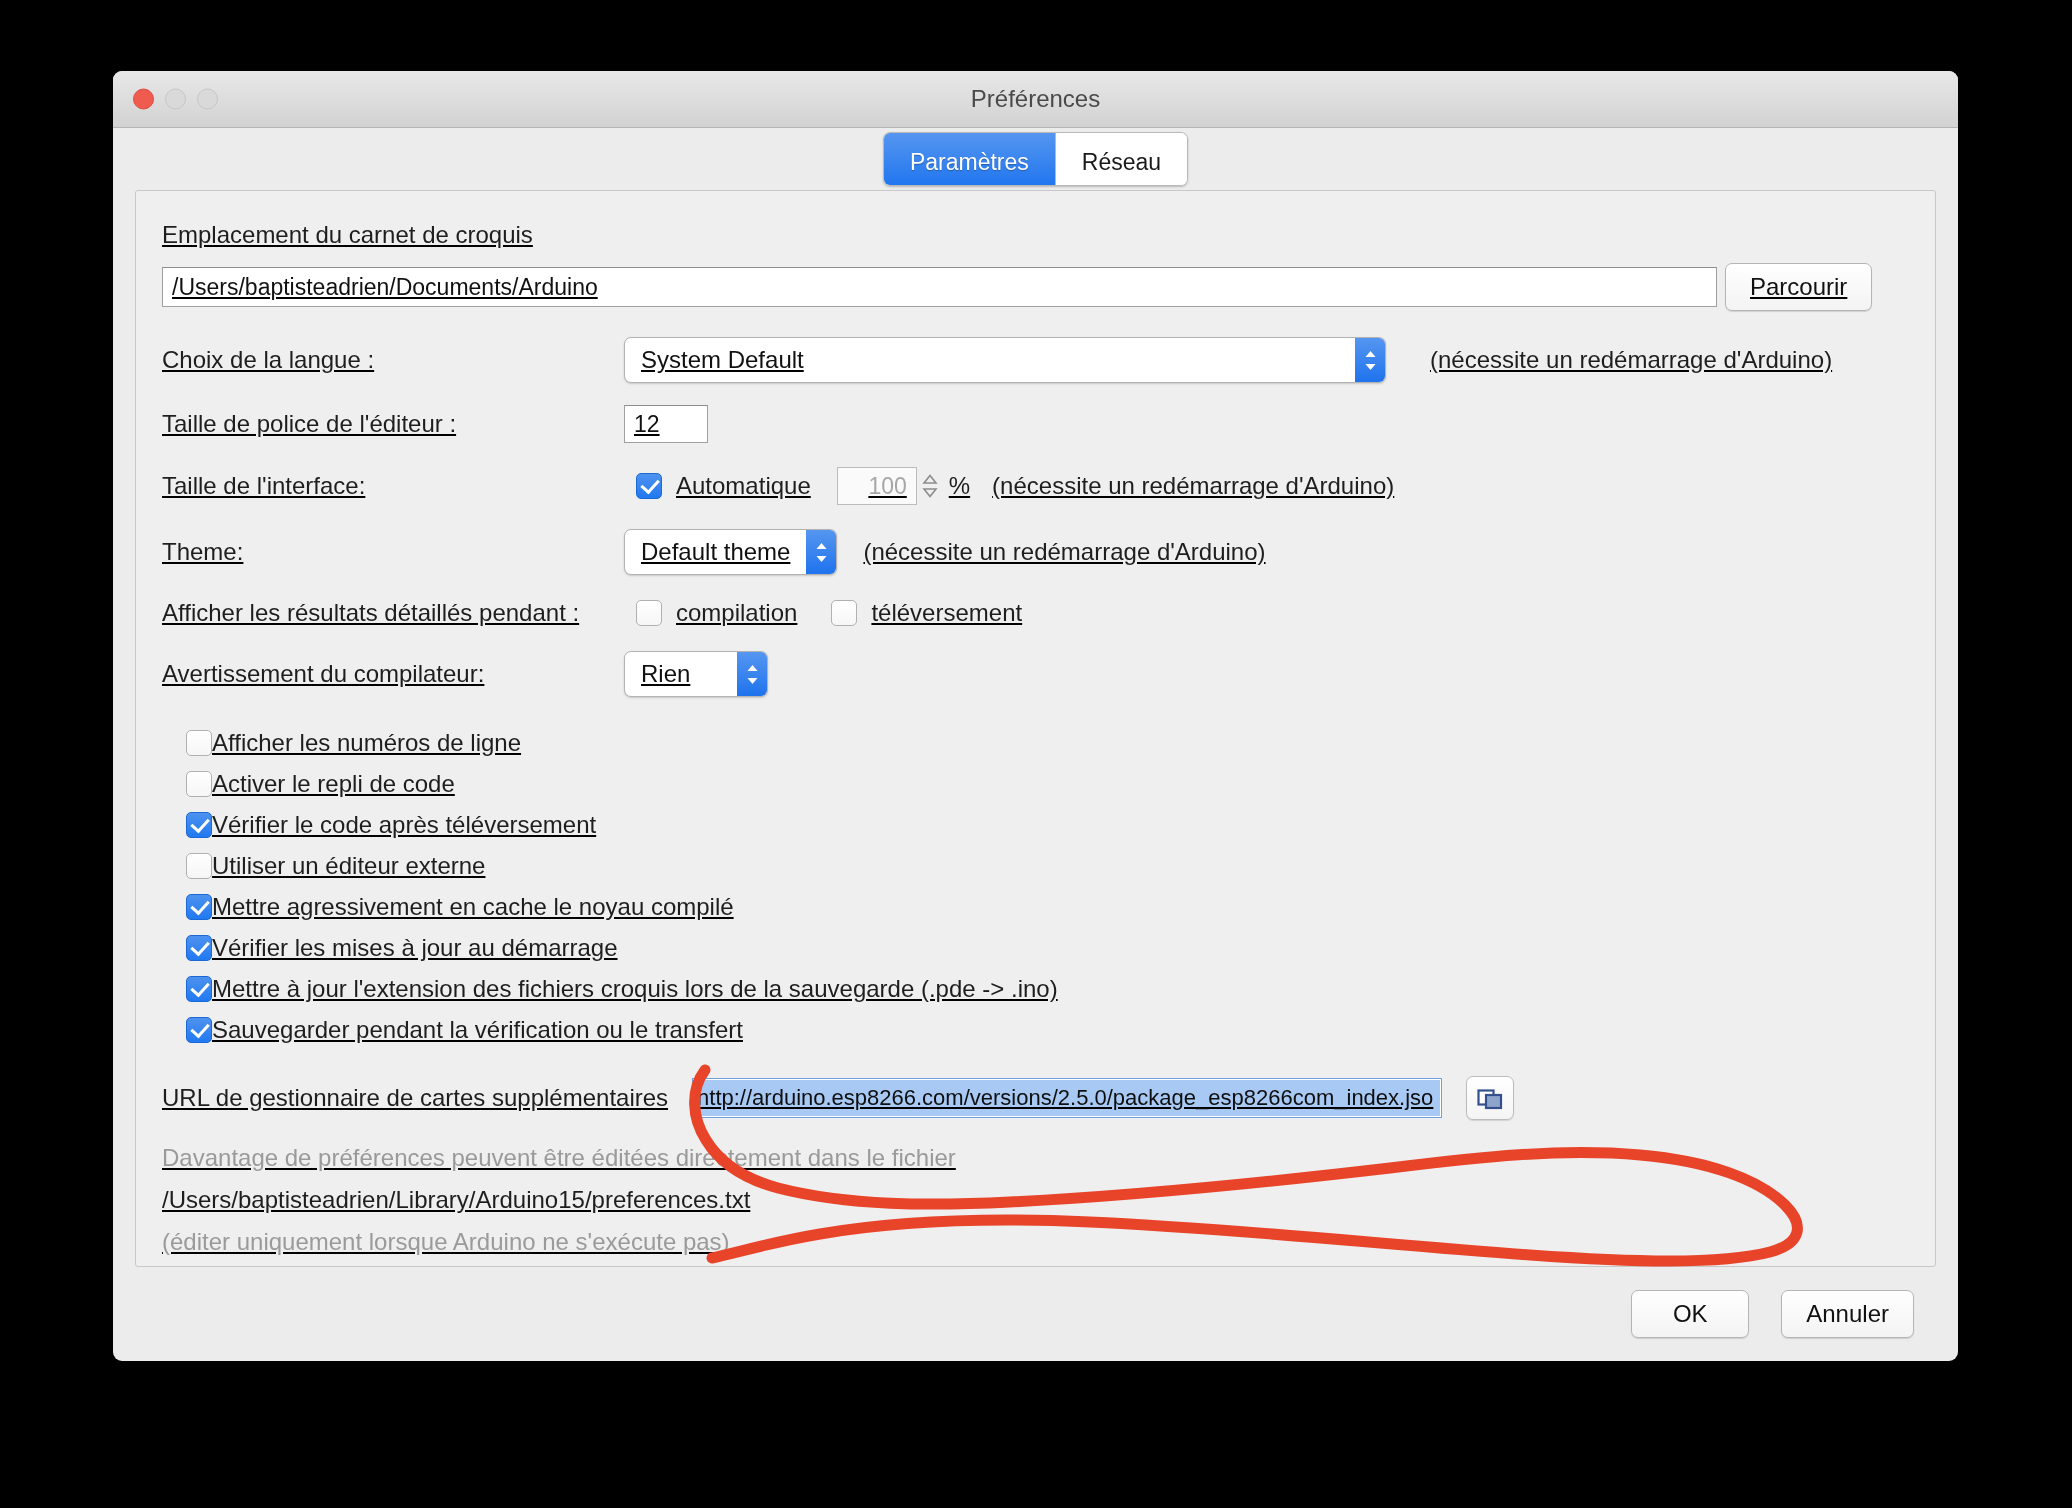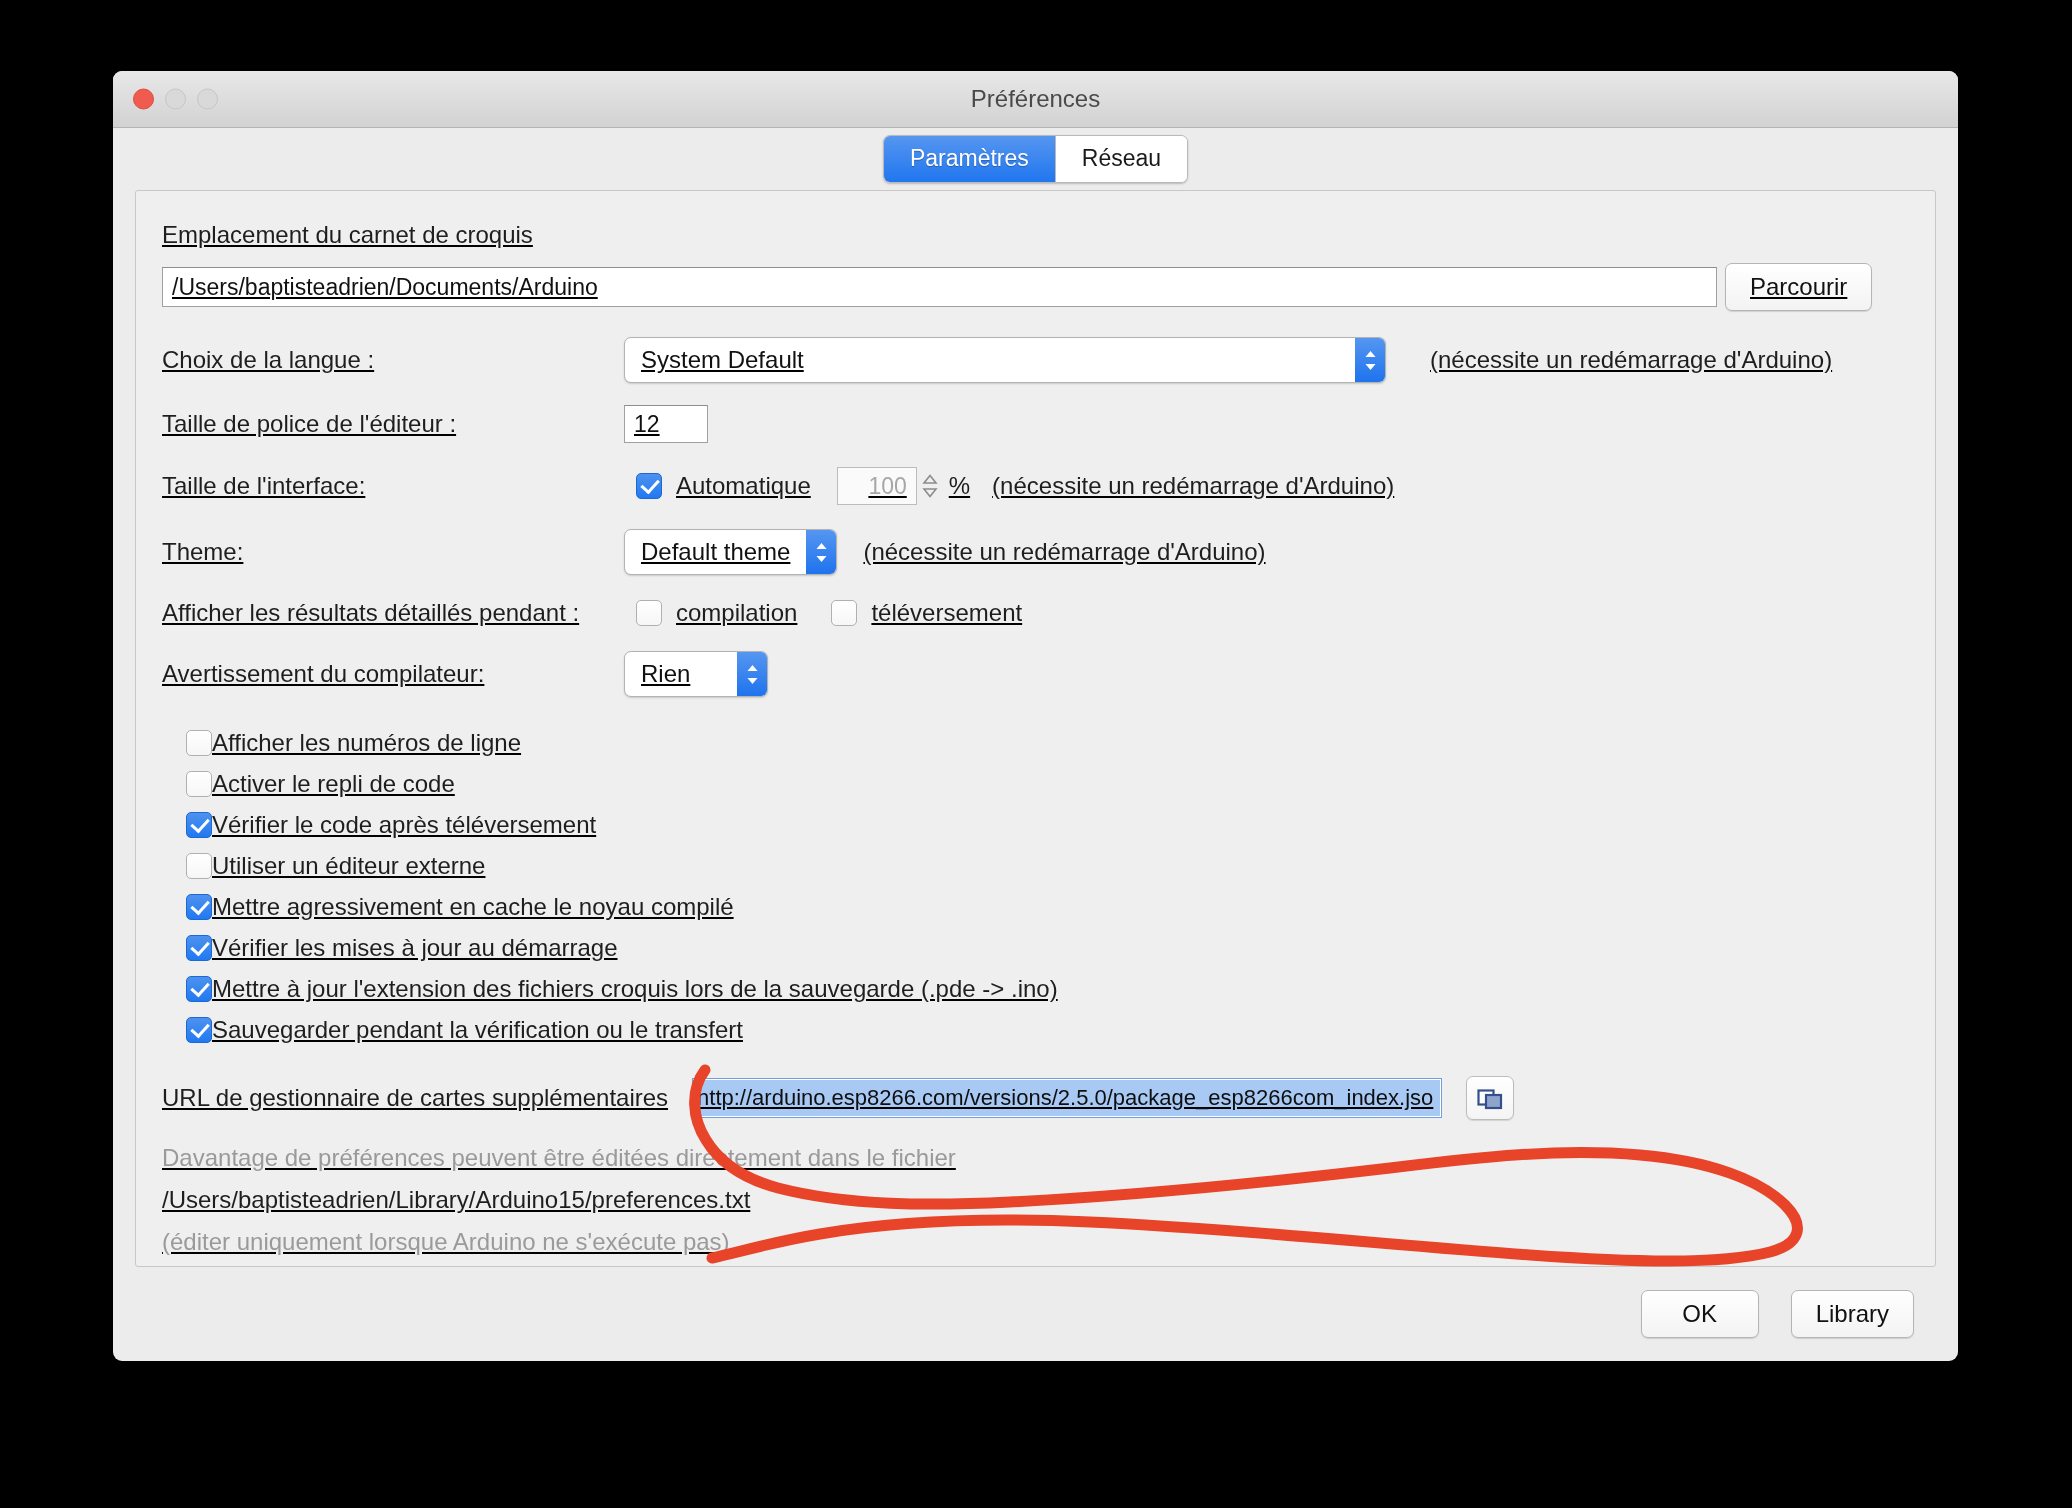--- a/index.html
+++ b/index.html
@@ -75,21 +75,21 @@
   }
   .segmented {
     display: flex;
     border-radius: 7px;
     overflow: hidden;
     box-shadow: 0 1px 2px rgba(0,0,0,0.22);
     border: 1px solid #b9b9b9;
   }
   .seg {
     font-size: 23px;
-    padding: 9px 26px 10px 26px;
+    padding: 16px 26px 10px 26px;
     line-height: 1.15;
     background: #ffffff;
     color: #1a1a1a;
     cursor: default;
   }
   .seg.active {
     background: linear-gradient(to bottom, #5596f0 0%, #2176ef 100%);
     color: #ffffff;
     text-shadow: 0 1px 1px rgba(0,0,0,0.28);
   }
@@ -437,21 +437,21 @@
     <div>
       <div class="lbl dim" style="margin-bottom:14px;">Davantage de préférences peuvent être éditées directement dans le fichier</div>
       <div class="lbl" style="margin-bottom:14px;">/Users/baptisteadrien/Library/Arduino15/preferences.txt</div>
       <div class="lbl dim">(éditer uniquement lorsque Arduino ne s'exécute pas)</div>
     </div>
 
   </div>
 
   <div class="footer">
     <button class="btn footer-btn">OK</button>
-    <button class="btn footer-btn">Library</button>
+    <button class="btn footer-btn">Annuler</button>
   </div>
 
 </div>
 
 <svg class="annot" viewBox="0 0 2072 1508">
   <path d="M 705 1070
            C 690 1090, 692 1118, 706 1140
            C 722 1166, 748 1180, 778 1188
            C 848 1206, 930 1206, 1010 1202
            C 1130 1196, 1270 1182, 1390 1168

